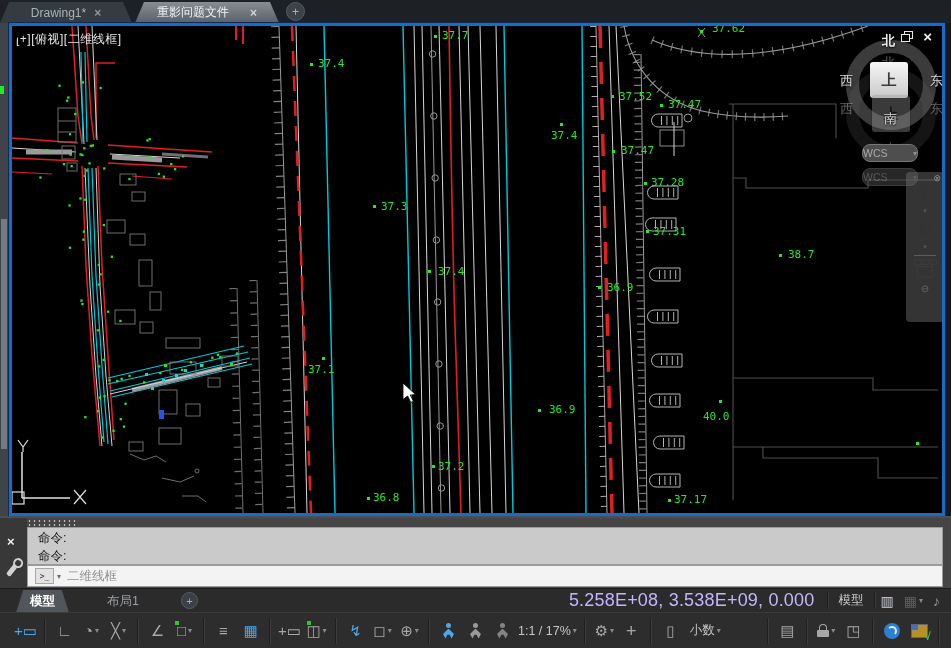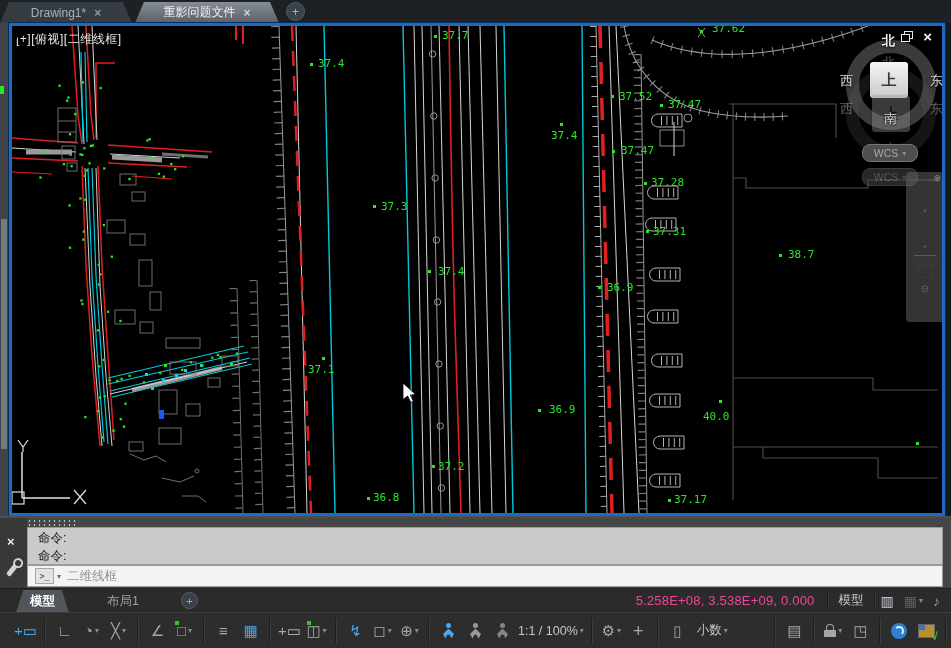--- a/index.html
+++ b/index.html
@@ -5,21 +5,21 @@
   html,body{margin:0;padding:0;background:#15191d;width:951px;height:648px;overflow:hidden;
     font-family:"Liberation Sans",sans-serif;-webkit-font-smoothing:antialiased;}
   .app{position:relative;width:951px;height:648px;background:#15191d;}
 
   
   .tabbar{position:absolute;left:0;top:0;width:951px;height:23px;background:#1d2125;display:flex;align-items:flex-end;}
   .ftab{height:21px;display:flex;align-items:center;justify-content:center;gap:8px;
     font-size:12px;color:#aab3ba;background:#343b41;margin-right:3px;
     clip-path:polygon(9px 0,calc(100% - 9px) 0,100% 100%,0 100%);padding:0 22px;}
   .ftab.first{margin-left:22px;width:80px;color:#b9c7c9;}
-  .ftab.active{background:linear-gradient(#878d94,#596069);color:#f2f2f2;}
+  .ftab.active{background:linear-gradient(#878d94,#596069);color:#f2f2f2;justify-content:space-between;}
   .ftab .tclose{font-size:12px;color:#8d979e;font-weight:bold;line-height:1;}
   .ftab.active .tclose{color:#cfd4d8;}
   .newtab{width:17px;height:17px;border-radius:50%;background:#3b4248;border:1px solid #525b63;
     color:#aab3ba;font-size:12px;display:flex;align-items:center;justify-content:center;margin:0 0 2px 4px;}
 
   
   .viewport{position:absolute;left:9px;top:23px;width:930px;height:487px;background:#000;
     border:3px solid #1b6ac4;box-shadow:0 0 0 1px #0a2c52;}
   .canvas{position:relative;width:930px;height:566px;overflow:hidden;border-radius:28px;}
   .vplabel{position:absolute;left:4px;top:5px;color:#e9e9e9;font-size:12px;letter-spacing:.5px;z-index:5;}
@@ -39,21 +39,21 @@
     border:13px solid rgba(96,96,96,.62);box-sizing:border-box;}
   .vc-ring.ghost{top:40px;opacity:.35;}
   .vc-face{position:absolute;left:34px;top:34px;width:38px;height:36px;border-radius:3px;
     background:linear-gradient(#f6f6f6,#c9c9c9);color:#3a3a3a;font-size:15px;font-weight:bold;
     display:flex;align-items:center;justify-content:center;box-shadow:0 0 2px #000;}
   .vc-face.ghost{left:36px;top:68px;background:#9a9a9a;opacity:.38;}
   .vc-lbl{position:absolute;font-size:13px;color:#d8d8d8;text-shadow:0 1px 2px #000;}
   .vc-lbl.ghost{opacity:.42;}
   .wcsbtn{position:absolute;left:26px;top:116px;width:54px;height:16px;border-radius:8px;
     background:#4e4e4e;border:1px solid #767676;color:#a9a9a9;font-size:10.5px;
-    display:flex;align-items:center;justify-content:center;gap:4px;}
+    display:flex;align-items:center;justify-content:space-between;gap:4px;}
   .wcsbtn .arr{font-size:8px;color:#8d8d8d;}
   .wcsbtn.ghost{top:140px;opacity:.5;}
 
   
   .winctl{position:absolute;right:10px;top:5px;display:flex;gap:10px;align-items:center;z-index:7;}
   .rest{width:12px;height:11px;position:relative;}
   .rest::before{content:'';position:absolute;right:0;top:0;width:7px;height:6px;border:1.6px solid #e8e8e8;}
   .rest::after{content:'';position:absolute;left:0;bottom:0;width:7px;height:6px;border:1.6px solid #e8e8e8;background:#000;}
   .wclose{color:#f0f0f0;font-size:15px;font-weight:bold;line-height:11px;}
 
@@ -91,21 +91,21 @@
   
   .statusrow{position:absolute;left:0;top:588px;width:951px;height:24px;background:#2b2b2b;border-top:1px solid #1c1c1c;
     box-sizing:border-box;display:flex;align-items:center;gap:24px;}
   .ltab{font-size:12.5px;padding:3px 14px;margin-top:1px;color:#9aa0a5;
     clip-path:polygon(0 100%,14% 0,86% 0,100% 100%);}
   .ltab.active{background:#50565c;color:#fff;font-weight:bold;}
   .ltab.first{margin-left:16px;}
   .lplus{width:15px;height:15px;border-radius:50%;background:#3a4046;border:1px solid #565d64;color:#aab;
     font-size:11px;display:flex;align-items:center;justify-content:center;margin-left:4px;}
   .sright{margin-left:auto;display:flex;align-items:center;height:100%;}
-  .coords{font-size:13px;color:#ec4899;padding:0 12px;font-family:"Liberation Sans",sans-serif;letter-spacing:.2px;text-align:center;}
+  .coords{font-size:18px;color:#c4b5fd;padding:0 12px;font-family:"Liberation Sans",sans-serif;letter-spacing:.2px;text-align:center;}
   .ssep{width:1px;height:17px;background:#1e1e1e;border-right:1px solid #3c3c3c;}
   .smodel{font-size:12.5px;color:#c9c9c9;padding:0 10px;}
   .sicon{font-size:14px;color:#9a9a9a;padding:0 5px;display:flex;align-items:center;gap:2px;}
   .sicon.bright{color:#cdd5dc;}
   .sicon.dim{color:#5f5f5f;}
   .sicon .arr{font-size:8px;color:#8a8a8a;}
   .sright .pad{width:6px;}
 
   
   .toolbar{position:absolute;left:0;top:612px;width:951px;height:36px;background:#2d2d2d;border-top:1px solid #3a3a3a;
@@ -627,21 +627,21 @@
       <div class="tbicon blue">
         <div class="person blue"></div>
       </div>
       <div class="tbicon">
         <div class="person"></div>
       </div>
       <div class="tbicon">
         <div class="person dim"></div>
       </div>
       <div class="tbicon">
-        <span class="tbtext">1:1 / 100%</span>
+        <span class="tbtext">1:1 / 17%</span>
         <span class="arr">▾</span>
       </div>
       <div class="tbsep"></div>
       <div class="tbicon">
         <span>⚙</span>
         <span class="arr">▾</span>
       </div>
       <div class="tbicon">
         <span class="glyphbig">+</span>
       </div>

